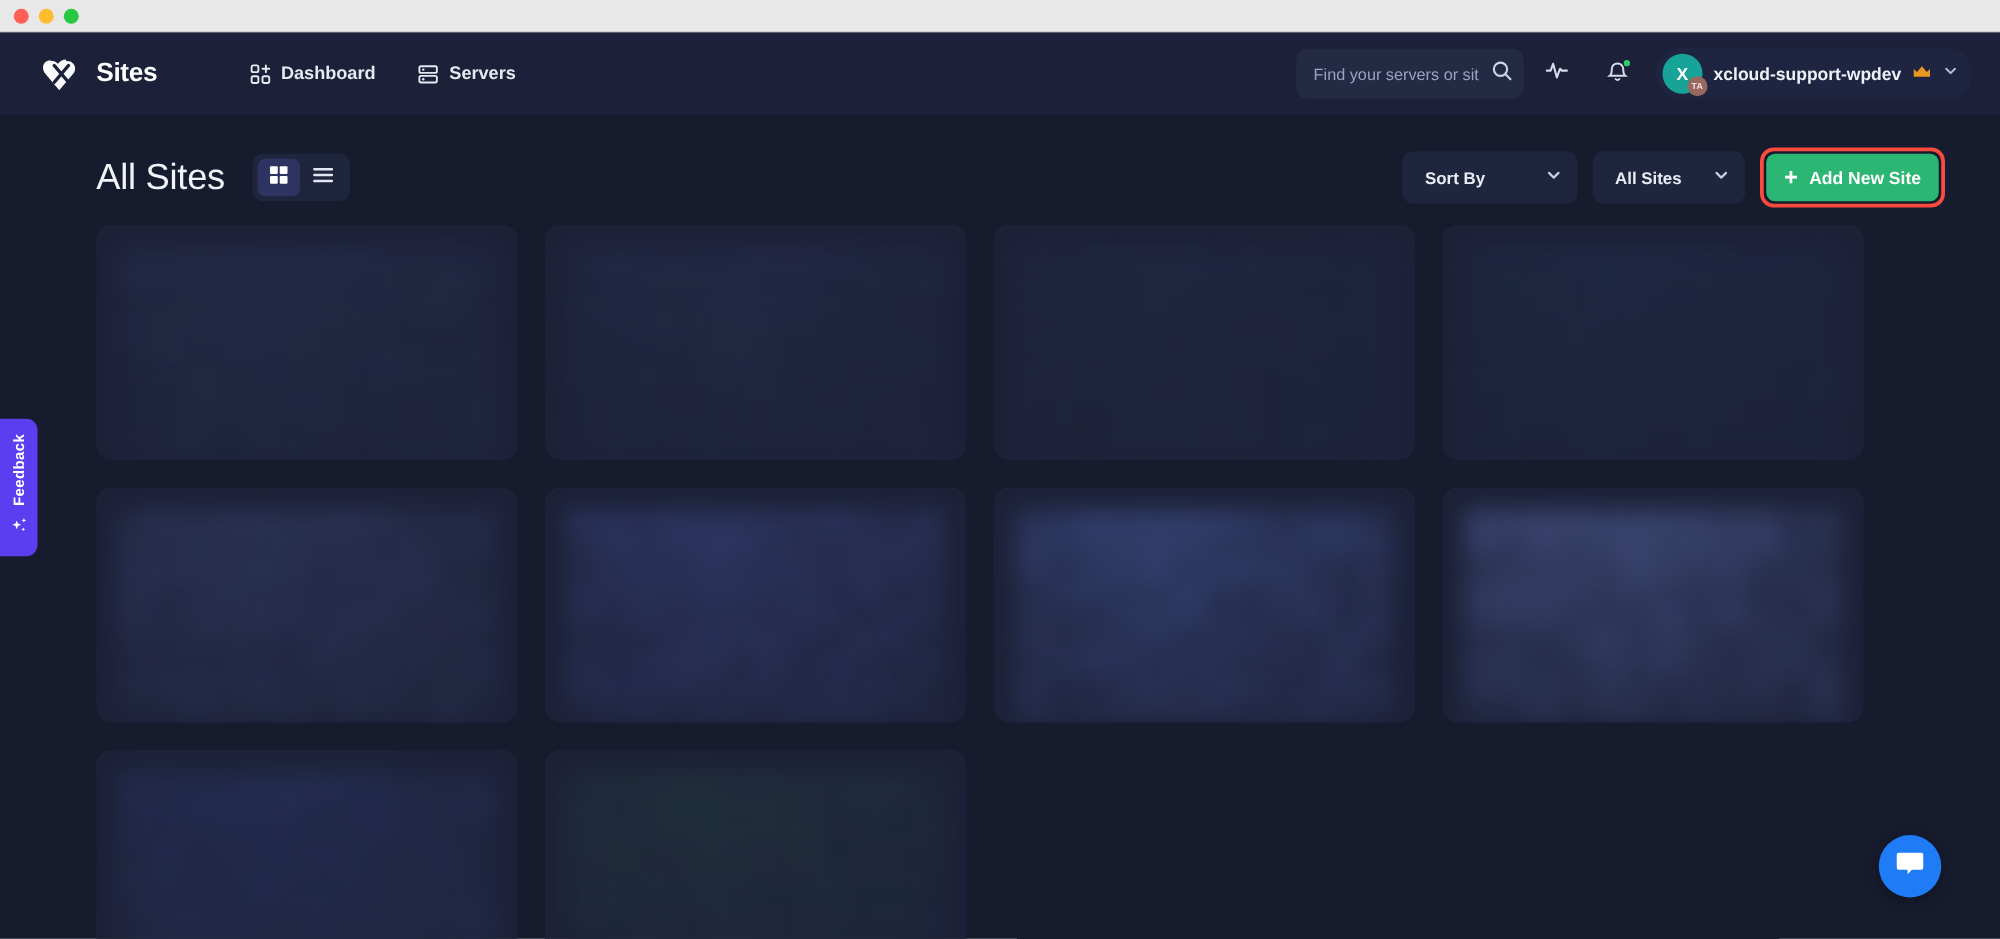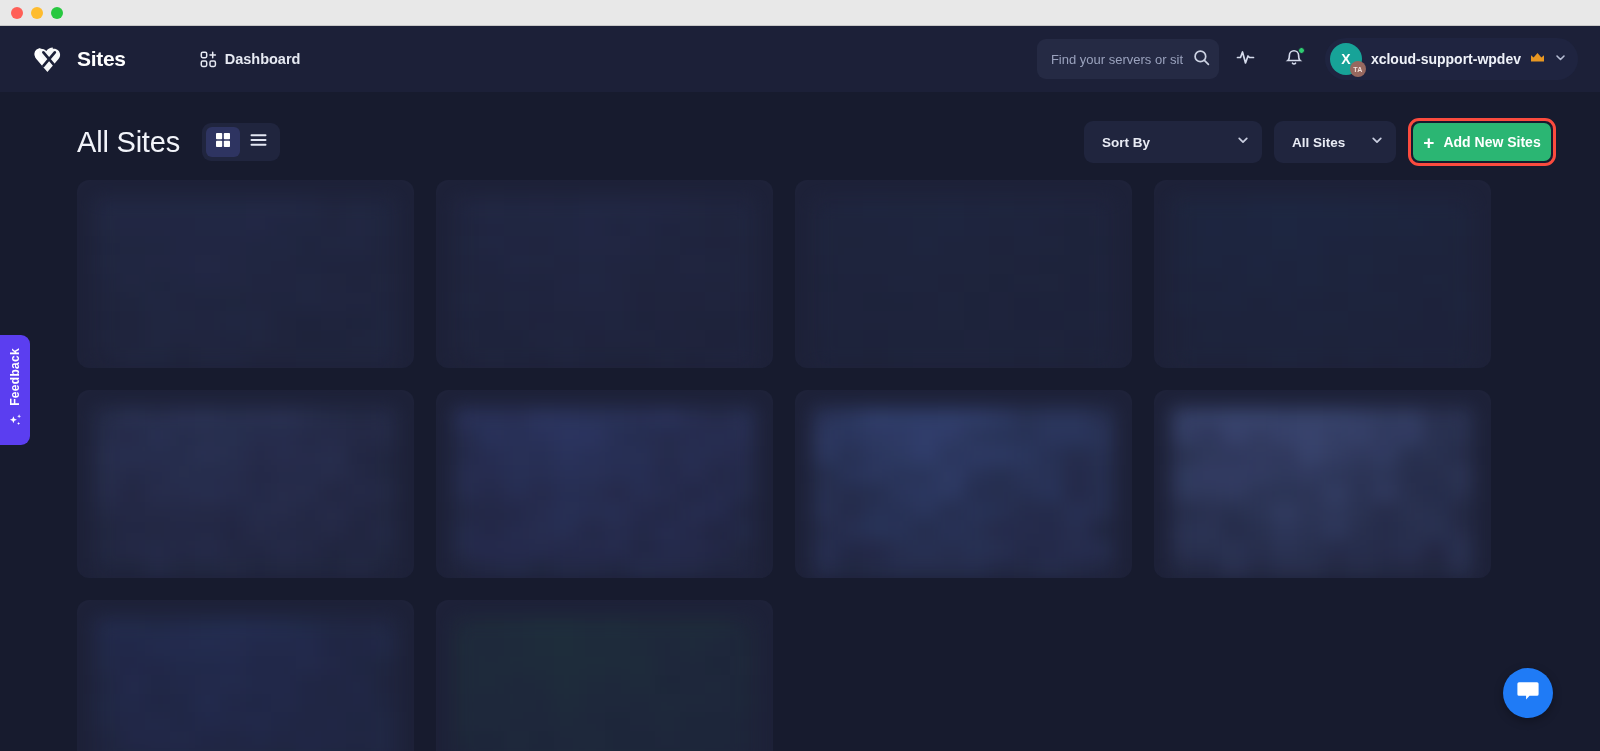--- a/index.html
+++ b/index.html
@@ -134,21 +134,21 @@
   }
   .vt-btn.active { background: #2e3461; }
 
   .toolbar-right { margin-left: auto; display: flex; align-items: center; gap: 12px; }
   .dropdown {
     height: 42px; border-radius: 9px; background: #20253e;
     display: flex; align-items: center; justify-content: space-between;
     padding: 0 12px 0 18px; cursor: pointer;
   }
   .dd-server { width: 180px; }
-  .dd-sortby { width: 178px; }
+  .dd-sortby { width: 140px; }
   .dd-allsites { width: 122px; }
   .dd-label { color: #e8ebf4; font-size: 13.5px; font-weight: bold; }
   .dd-square {
     width: 23px; height: 23px; border-radius: 5px; background: #2c3fa0;
     display: flex; align-items: center; justify-content: center;
   }
   .chev { color: #c9cee0; }
 
   .addsite-wrap {
     border: 3px solid #fb4b3e; border-radius: 11px; padding: 2px;
@@ -243,20 +243,31 @@
           <svg width="17" height="17" viewBox="0 0 17 17" fill="none" stroke="currentColor" stroke-width="1.5">
             <rect x="1.3" y="1.3" width="5.4" height="5.4" rx="1.4"></rect>
             <rect x="1.3" y="10" width="5.4" height="5.4" rx="1.4"></rect>
             <rect x="10" y="10" width="5.4" height="5.4" rx="1.4"></rect>
             <path d="M12.7 1.3v5.4M10 4h5.4" stroke-linecap="round"></path>
           </svg>
         </span>
         <span>Dashboard</span>
       </div>
 
+      <div class="navlink">
+        <span>
+          <svg width="17" height="17" viewBox="0 0 17 17" fill="none" stroke="currentColor" stroke-width="1.5">
+            <rect x="1.5" y="2" width="14" height="5.3" rx="1.4"></rect>
+            <rect x="1.5" y="9.7" width="14" height="5.3" rx="1.4"></rect>
+            <circle cx="4.6" cy="4.65" r="0.95" fill="currentColor" stroke="none"></circle>
+            <circle cx="4.6" cy="12.35" r="0.95" fill="currentColor" stroke="none"></circle>
+          </svg>
+        </span>
+        <span>Servers</span>
+      </div>
 
 
     </div>
 
     <div class="nav-right">
 
       <div class="searchbox">
         <input type="text" placeholder="Find your servers or sites" style="">
         <span>
           <svg width="17" height="17" viewBox="0 0 17 17" fill="none" stroke="#cdd3e3" stroke-width="1.7">
@@ -344,21 +355,21 @@
         <span class="chev">
           <svg width="14" height="14" viewBox="0 0 14 14" fill="none" stroke="currentColor" stroke-width="1.7" stroke-linecap="round" stroke-linejoin="round">
             <path d="M3.2 5.3L7 9.1l3.8-3.8"></path>
           </svg>
         </span>
       </div>
 
       <div class="addsite-wrap">
         <button class="addsite">
           <span class="plus-ico">+</span>
-          <span>Add New Sites</span>
+          <span>Add New Site</span>
         </button>
       </div>
     </div>
   </div>
 
   <div class="grid" id="sites-grid">
       <div class="site-card">
         <div class="site-thumb">
           <div class="thumb-grid" style="grid-template-columns: repeat(12, 1fr); grid-template-rows: repeat(9, 1fr);">
             <div style="background: rgb(34, 40, 68);"></div>

